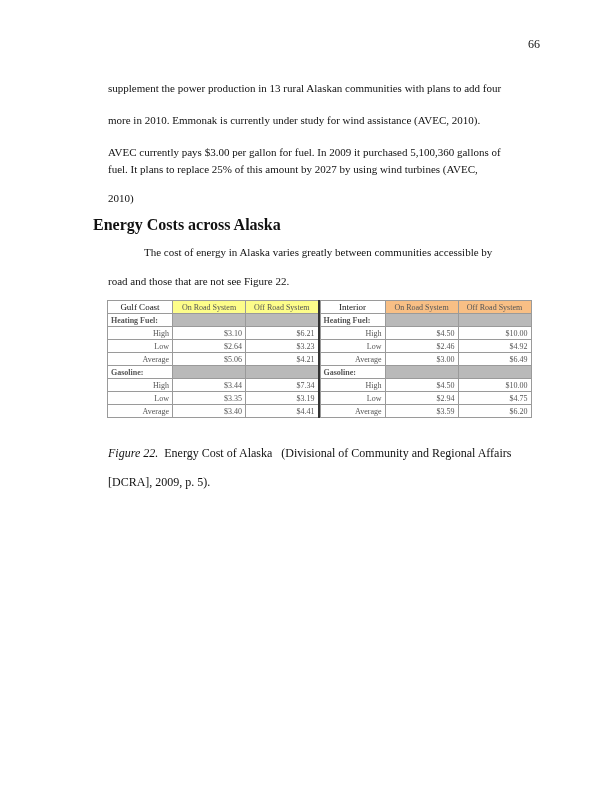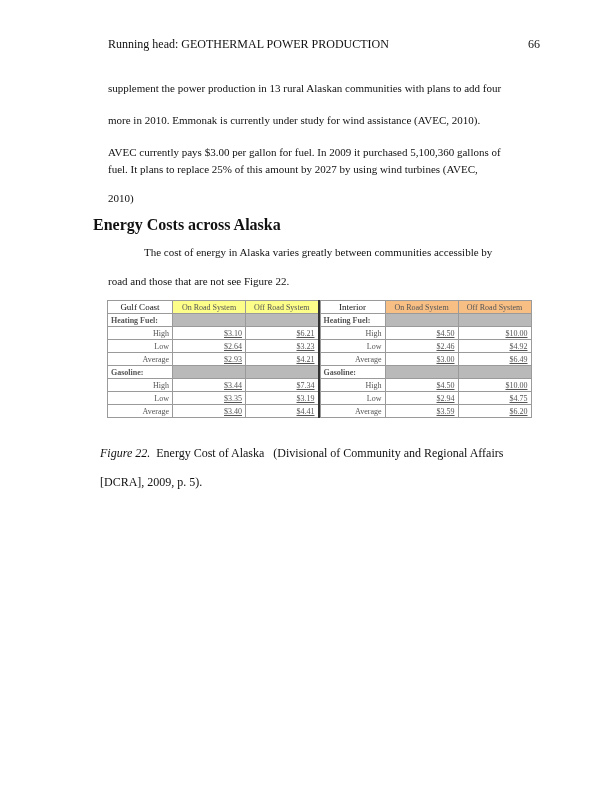--- a/index.html
+++ b/index.html
@@ -77,40 +77,39 @@
   .region th.region-name {
     font-weight: normal;
     color: #111111;
     font-size: 9px;
     background: #ffffff;
   }
   .region.gulf th.col-head { background: #fdfd8a; }
   .region.interior th.col-head { background: #f8bf85; }
   .region td.cat { text-align: left; font-weight: bold; }
   .region td.sub { padding-left: 8px; text-align: right; }
-  .region td.val { text-align: right; text-decoration: underline; }
+  .region td.val { text-align: right; }
   .region td.grey { background: #b9b9b9; }
   .region.gulf { border-right: 2px solid #333333; }
   .region.gulf { width: 211px; }
   .region.interior { width: 211px; }
 
   .caption {
     position: absolute;
-    left: 100px;
+    left: 108px;
     font-size: 12px;
     line-height: 16px;
     white-space: nowrap;
   }
   .caption .fig-label { font-style: italic; }
 </style>
 </head>
 <body>
 
 <div class="running-head">
-  <span>Running head: GEOTHERMAL POWER PRODUCTION</span>
   <span class="page-num">66</span>
 </div>
 
 <div class="body-text" style="top:80px;">supplement the power production in 13 rural Alaskan communities with plans to add four</div>
 <div class="body-text" style="top:112px;">more in 2010. Emmonak is currently under study for wind assistance (AVEC, 2010).</div>
 <div class="body-text" style="top:144px;">AVEC currently pays $3.00 per gallon for fuel. In 2009 it purchased 5,100,360 gallons of</div>
 <div class="body-text" style="top:161px;">fuel. It plans to replace 25% of this amount by 2027 by using wind turbines (AVEC,</div>
 <div class="body-text" style="top:190px;">2010)</div>
 
 <div class="heading" style="top:217px;">Energy Costs across Alaska</div>
@@ -141,21 +140,21 @@
           <td class="val">$3.10</td>
           <td class="val">$6.21</td>
         </tr>
         <tr>
           <td class="sub">Low</td>
           <td class="val">$2.64</td>
           <td class="val">$3.23</td>
         </tr>
         <tr>
           <td class="sub">Average</td>
-          <td class="val">$2.93</td>
+          <td class="val">$5.06</td>
           <td class="val">$4.21</td>
         </tr>
         <tr>
           <td class="cat">Gasoline:</td>
           <td class="grey"></td>
           <td class="grey"></td>
         </tr>
         <tr>
           <td class="sub">High</td>
           <td class="val">$3.44</td>

